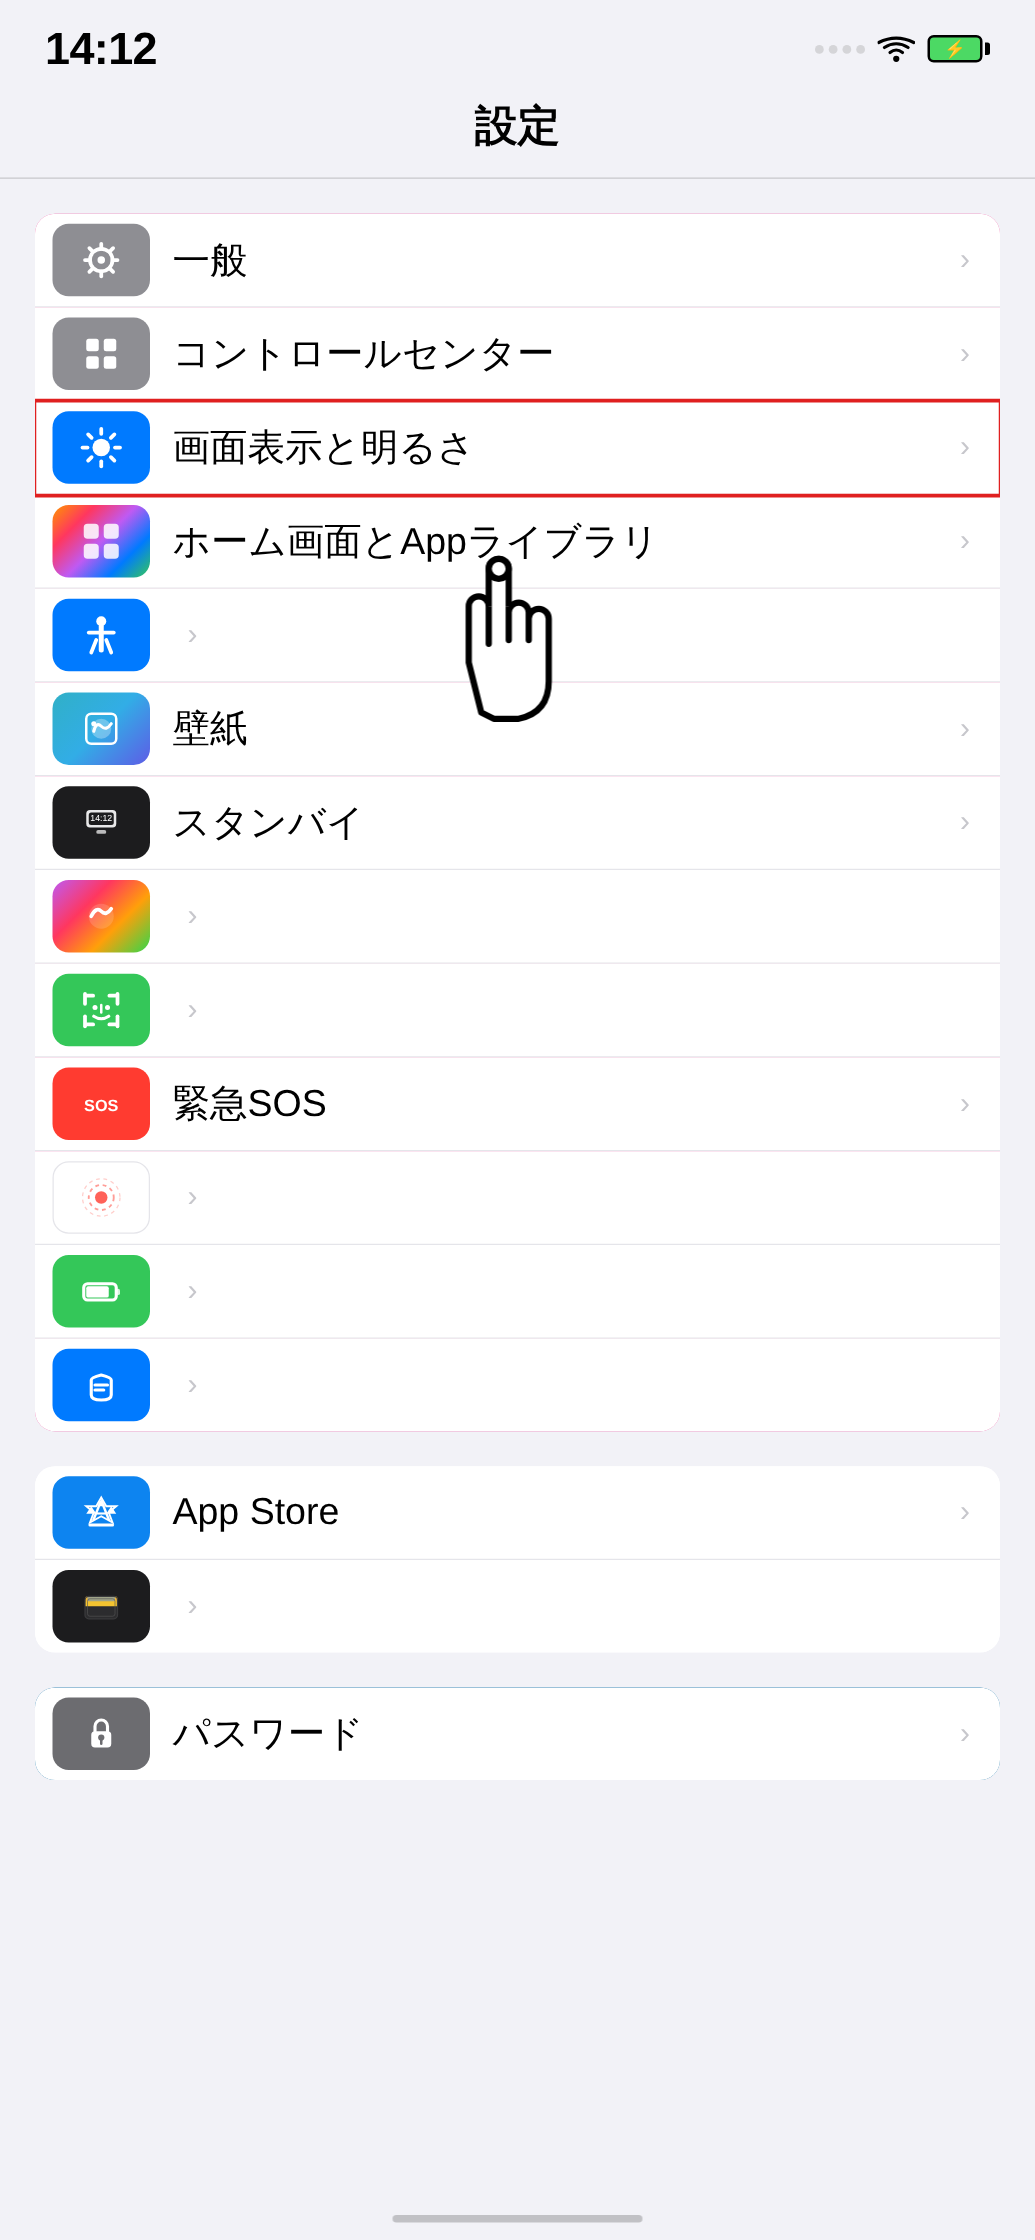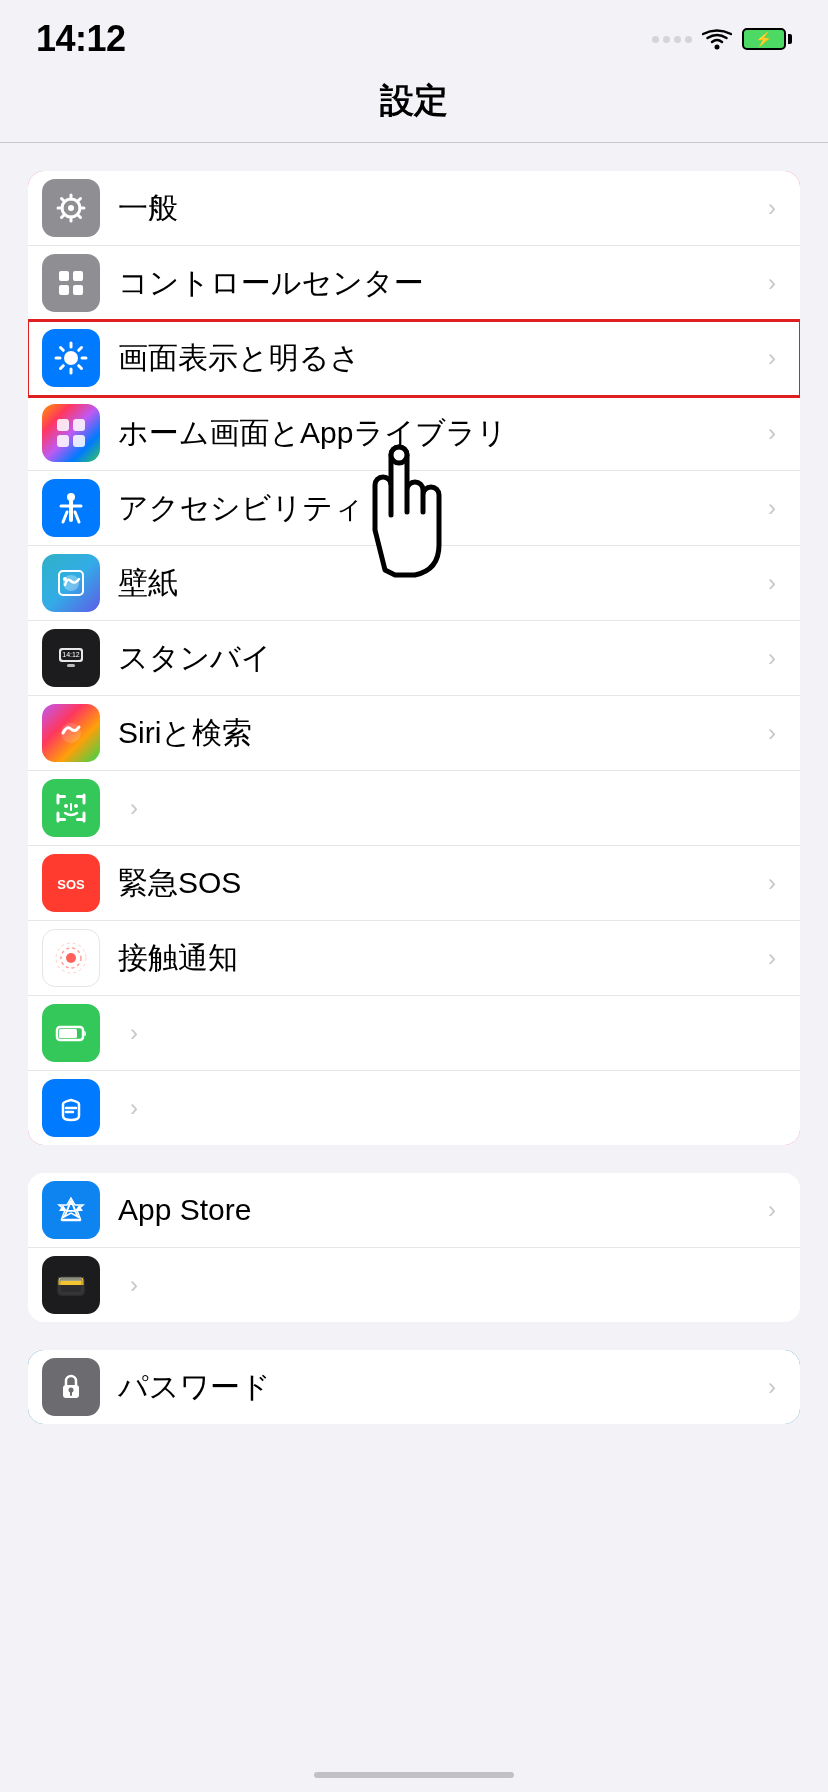--- a/index.html
+++ b/index.html
@@ -92,21 +92,21 @@
       border-bottom: none;
     }
     .settings-row.highlighted {
       outline: 3px solid #e02020;
       outline-offset: -1px;
       z-index: 2;
       justify-content: flex-end;
     }
 
     .row-icon {
-      width: 58px; height: 58px;
+      width: 78px; height: 58px;
       border-radius: 13px;
       margin: 8px 18px 8px 14px;
       display: flex; align-items: center; justify-content: center;
       flex-shrink: 0;
       overflow: hidden;
     }
     .row-label {
       flex: 1;
       font-size: 30px;
       color: #000;
@@ -271,21 +271,20 @@
   <div class="settings-row">
     <div class="row-icon icon-blue">
       <svg width="36" height="36" viewBox="0 0 36 36">
         <circle cx="18" cy="7" r="4" fill="#fff"></circle>
         <line x1="18" y1="11" x2="18" y2="30" stroke="#fff" stroke-width="4" stroke-linecap="round"></line>
         <line x1="8" y1="16" x2="28" y2="16" stroke="#fff" stroke-width="3" stroke-linecap="round"></line>
         <line x1="14" y1="22" x2="10" y2="32" stroke="#fff" stroke-width="3" stroke-linecap="round"></line>
         <line x1="22" y1="22" x2="26" y2="32" stroke="#fff" stroke-width="3" stroke-linecap="round"></line>
       </svg>
     </div>
-    <span class="row-label">アクセシビリティ</span>
     <span class="chevron">›</span>
   </div>
 
   <div class="settings-row">
     <div class="row-icon" style="background: linear-gradient(135deg,#30b0c7,#32ade6,#5e5ce6); border-radius:13px;">
       <svg width="36" height="36" viewBox="0 0 36 36">
         <circle cx="18" cy="18" r="8" fill="rgba(255,255,255,0.3)"></circle>
         <path d="M12 20 Q14 12 18 16 Q22 20 26 14" stroke="#fff" stroke-width="2.5" fill="none" stroke-linecap="round"></path>
         <circle cx="12" cy="14" r="2" fill="#fff"></circle>
         <rect x="6" y="6" width="24" height="24" rx="4" fill="none" stroke="#fff" stroke-width="2"></rect>
@@ -308,21 +307,20 @@
     <span class="chevron">›</span>
   </div>
 
   <div class="settings-row">
     <div class="row-icon" style="background: linear-gradient(135deg, #bf5af2 0%, #ff375f 35%, #ff9f0a 65%, #32d74b 100%); border-radius:13px;">
       <svg width="36" height="36" viewBox="0 0 36 36">
         <ellipse cx="18" cy="18" rx="10" ry="10" fill="rgba(255,255,255,0.15)"></ellipse>
         <path d="M10 18 Q14 10 18 14 Q22 18 26 12" fill="none" stroke="#fff" stroke-width="3" stroke-linecap="round"></path>
       </svg>
     </div>
-    <span class="row-label">Siriと検索</span>
     <span class="chevron">›</span>
   </div>
 
   <div class="settings-row">
     <div class="row-icon icon-green">
       <svg width="36" height="36" viewBox="0 0 36 36">
         <rect x="5" y="5" width="8" height="3" rx="1.5" fill="#fff"></rect>
         <rect x="23" y="5" width="8" height="3" rx="1.5" fill="#fff"></rect>
         <rect x="5" y="28" width="8" height="3" rx="1.5" fill="#fff"></rect>
         <rect x="23" y="28" width="8" height="3" rx="1.5" fill="#fff"></rect>
@@ -350,21 +348,20 @@
   </div>
 
   <div class="settings-row">
     <div class="row-icon" style="background:#fff; border:1px solid #e5e5ea; border-radius:13px;">
       <svg width="36" height="36" viewBox="0 0 36 36">
         <circle cx="18" cy="18" r="5" fill="#ff3b30" opacity="0.8"></circle>
         <circle cx="18" cy="18" r="10" fill="none" stroke="#ff3b30" stroke-width="1.5" opacity="0.5" stroke-dasharray="3,3"></circle>
         <circle cx="18" cy="18" r="15" fill="none" stroke="#ff3b30" stroke-width="1" opacity="0.25" stroke-dasharray="3,3"></circle>
       </svg>
     </div>
-    <span class="row-label">接触通知</span>
     <span class="chevron">›</span>
   </div>
 
   <div class="settings-row">
     <div class="row-icon icon-green">
       <svg width="36" height="36" viewBox="0 0 36 36">
         <rect x="4" y="12" width="26" height="13" rx="3" fill="none" stroke="#fff" stroke-width="2.5"></rect>
         <rect x="6" y="14" width="18" height="9" rx="1.5" fill="#fff"></rect>
         <rect x="30" y="16" width="3" height="5" rx="1.5" fill="#fff" opacity="0.8"></rect>
       </svg>

